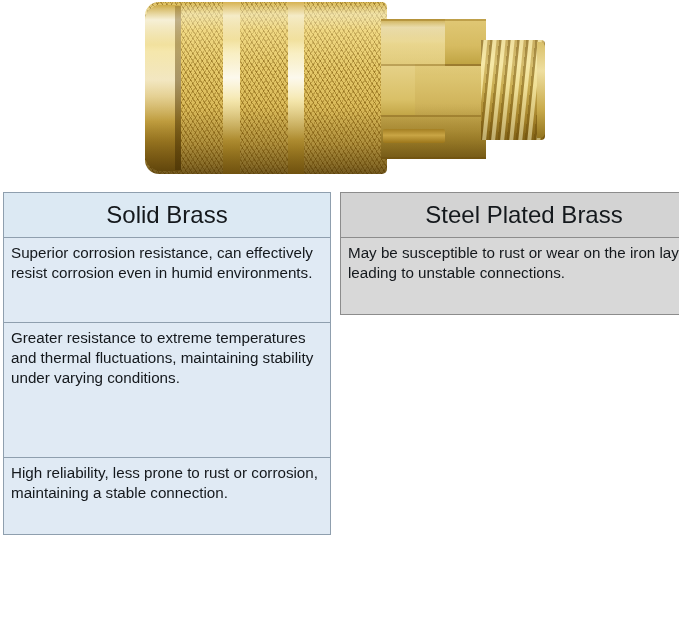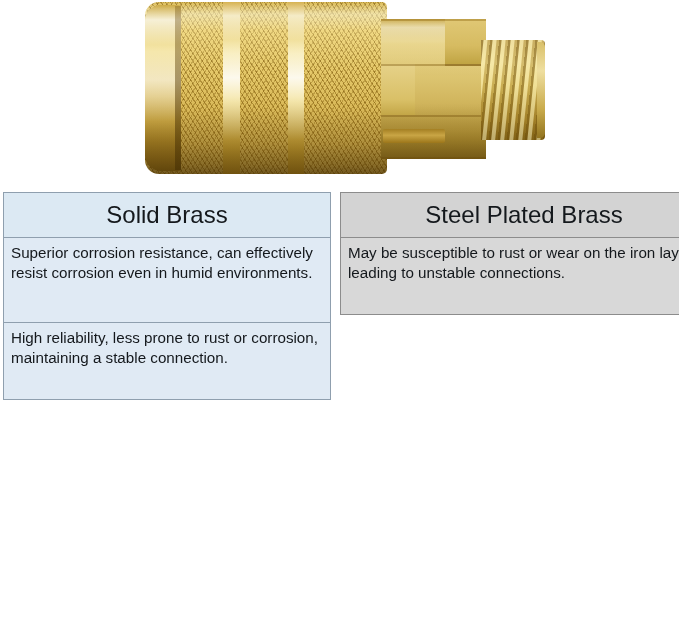--- a/index.html
+++ b/index.html
@@ -293,20 +293,23 @@
     <table class="cmp-table left">
       <thead>
         <tr>
           <th>Solid Brass</th>
         </tr>
       </thead>
       <tbody>
         <tr class="r1">
           <td>Superior corrosion resistance, can effectively resist corrosion even in humid environments.</td>
         </tr>
+        <tr class="r3">
+          <td>Greater resistance to extreme temperatures and thermal fluctuations, maintaining stability under varying conditions.</td>
+        </tr>
         <tr class="r4">
           <td>High reliability, less prone to rust or corrosion, maintaining a stable connection.</td>
         </tr>
       </tbody>
     </table>
 
     <table class="cmp-table right">
       <thead>
         <tr>
           <th>Steel Plated Brass</th>

